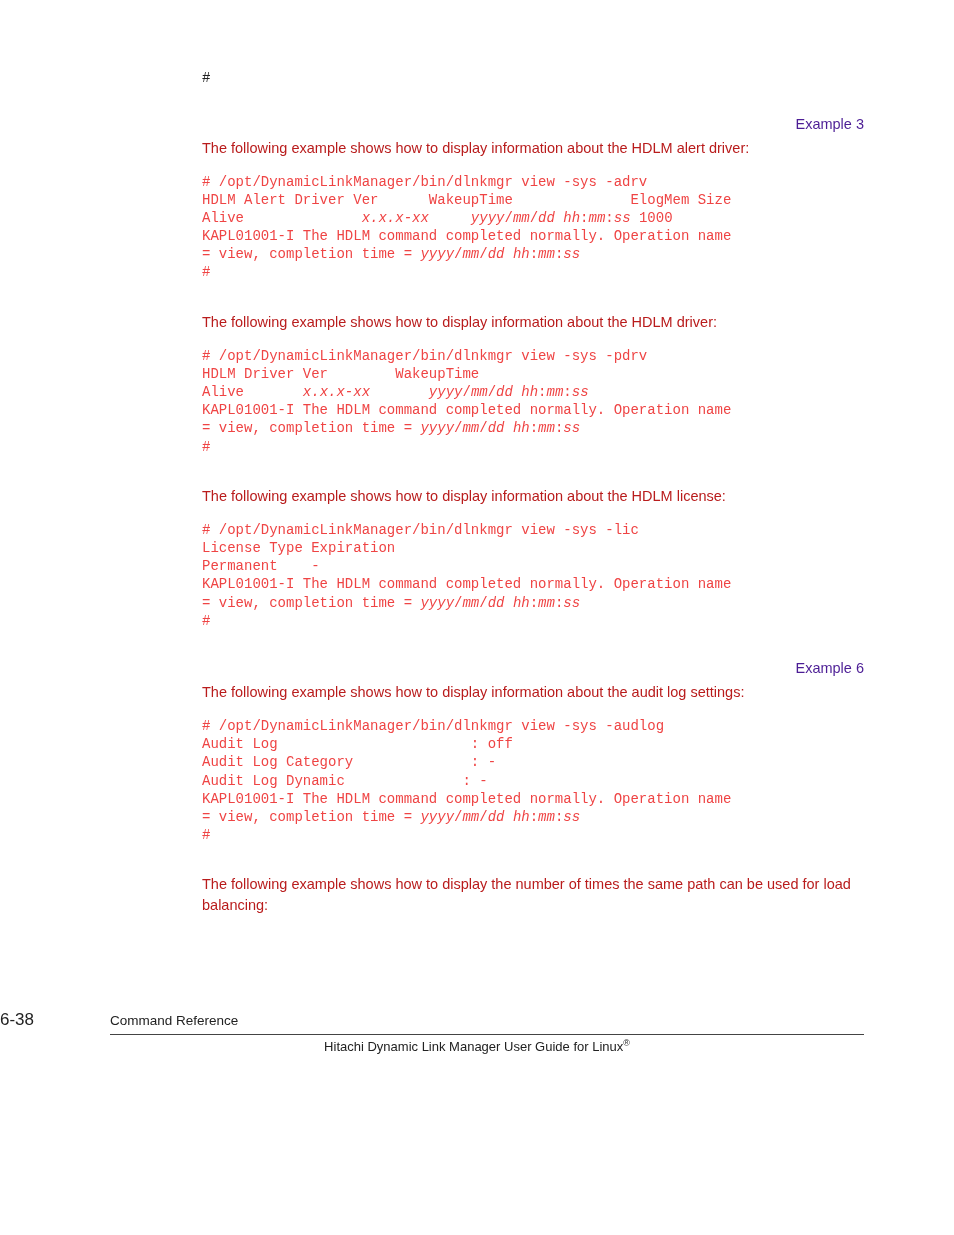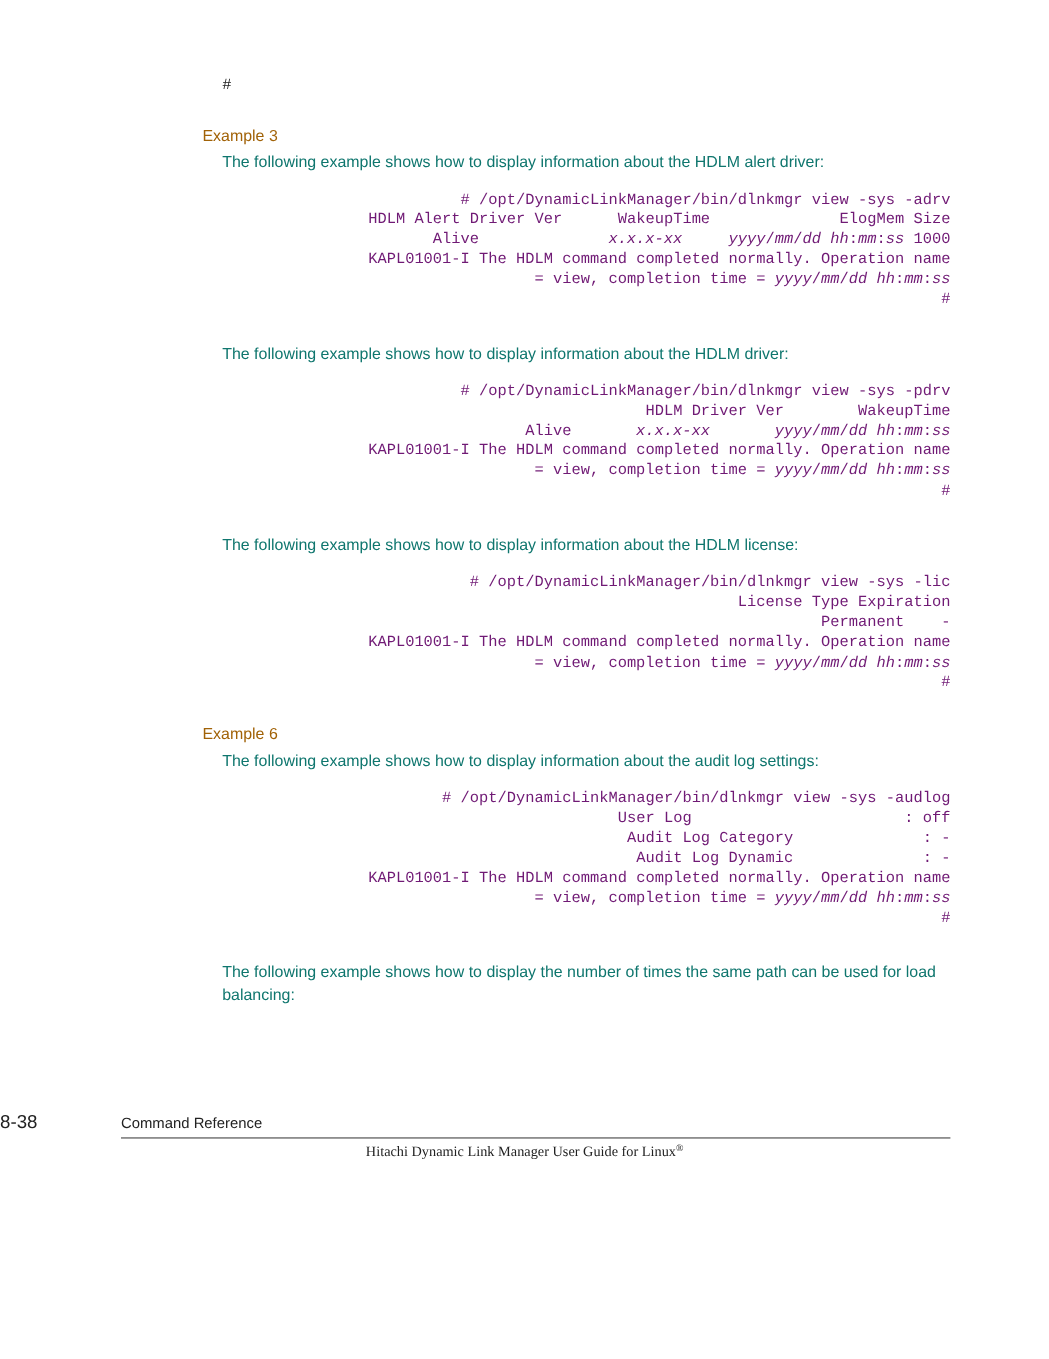--- a/index.html
+++ b/index.html
@@ -17,36 +17,36 @@
   .pre-end {
     font-family: "Courier New", Courier, monospace;
     font-size: 14px;
     margin: 0 0 28px 92px;
     white-space: pre;
     line-height: 1.25;
   }
   .example-heading {
     font-size: 14.5px;
     margin: 0 0 6px 74px;
-    color: #a16207;
+    color: #4c1d95;
+    text-align: right;
   }
   .example-intro {
     margin: 0 0 14px 92px;
     line-height: 1.45;
     font-size: 14.5px;
-    color: #0f766e;
+    color: #b91c1c;
   }
   .code {
     font-family: "Courier New", Courier, monospace;
     font-size: 14px;
     margin: 0 0 30px 92px;
     white-space: pre;
     line-height: 1.3;
-    color: #701a75;
-    text-align: right;
+    color: #ef4444;
   }
   .code .em { font-style: italic; }
   .footer {
     margin-top: 40px;
   }
   .footer-row1 {
     display: flex;
     align-items: baseline;
     padding: 0 0 2px 0;
   }
@@ -61,21 +61,20 @@
     font-size: 13.5px;
   }
   .hr {
     border: none;
     border-top: 1px solid #444;
     margin: 2px 0 3px 0;
   }
   .footer-sub {
     text-align: center;
     font-size: 13px;
-    font-family: Liberation Serif, serif;
   }
   .footer-sub sup {
     font-size: 9px;
     vertical-align: super;
   }
 </style>
 </head>
 <body>
 
 <div class="page">
@@ -103,32 +102,32 @@
   <div class="code"><span># /opt/DynamicLinkManager/bin/dlnkmgr view -sys -lic</span>
 <span>License Type Expiration</span>
 <span>Permanent    -</span>
 <span>KAPL01001-I The HDLM command completed normally. Operation name</span>
 <span><span>= view, completion time = </span><span class="em">yyyy</span><span>/</span><span class="em">mm</span><span>/</span><span class="em">dd hh</span><span>:</span><span class="em">mm</span><span>:</span><span class="em">ss</span></span>
 <span>#</span></div>
 
   <div class="example-heading">Example 6</div>
   <div class="example-intro">The following example shows how to display information about the audit log settings:</div>
   <div class="code"><span># /opt/DynamicLinkManager/bin/dlnkmgr view -sys -audlog</span>
-<span>User Log                       : off</span>
+<span>Audit Log                       : off</span>
 <span>Audit Log Category              : -</span>
 <span>Audit Log Dynamic              : -</span>
 <span>KAPL01001-I The HDLM command completed normally. Operation name</span>
 <span><span>= view, completion time = </span><span class="em">yyyy</span><span>/</span><span class="em">mm</span><span>/</span><span class="em">dd hh</span><span>:</span><span class="em">mm</span><span>:</span><span class="em">ss</span></span>
 <span>#</span></div>
 
   <div class="example-intro" style="">The following example shows how to display the number of times the same path can be used for load balancing:</div>
 
 </div>
 
 <div class="footer">
   <div class="footer-row1">
-    <div class="page-num">8-38</div>
+    <div class="page-num">6-38</div>
     <div class="footer-title">Command Reference</div>
     <div style="width:110px"></div>
   </div>
   <hr class="hr" style="margin-left:110px;margin-right:90px">
   <div class="footer-sub"><span>Hitachi Dynamic Link Manager User Guide for Linux</span><sup>®</sup></div>
 </div>
 
 </body></html>

